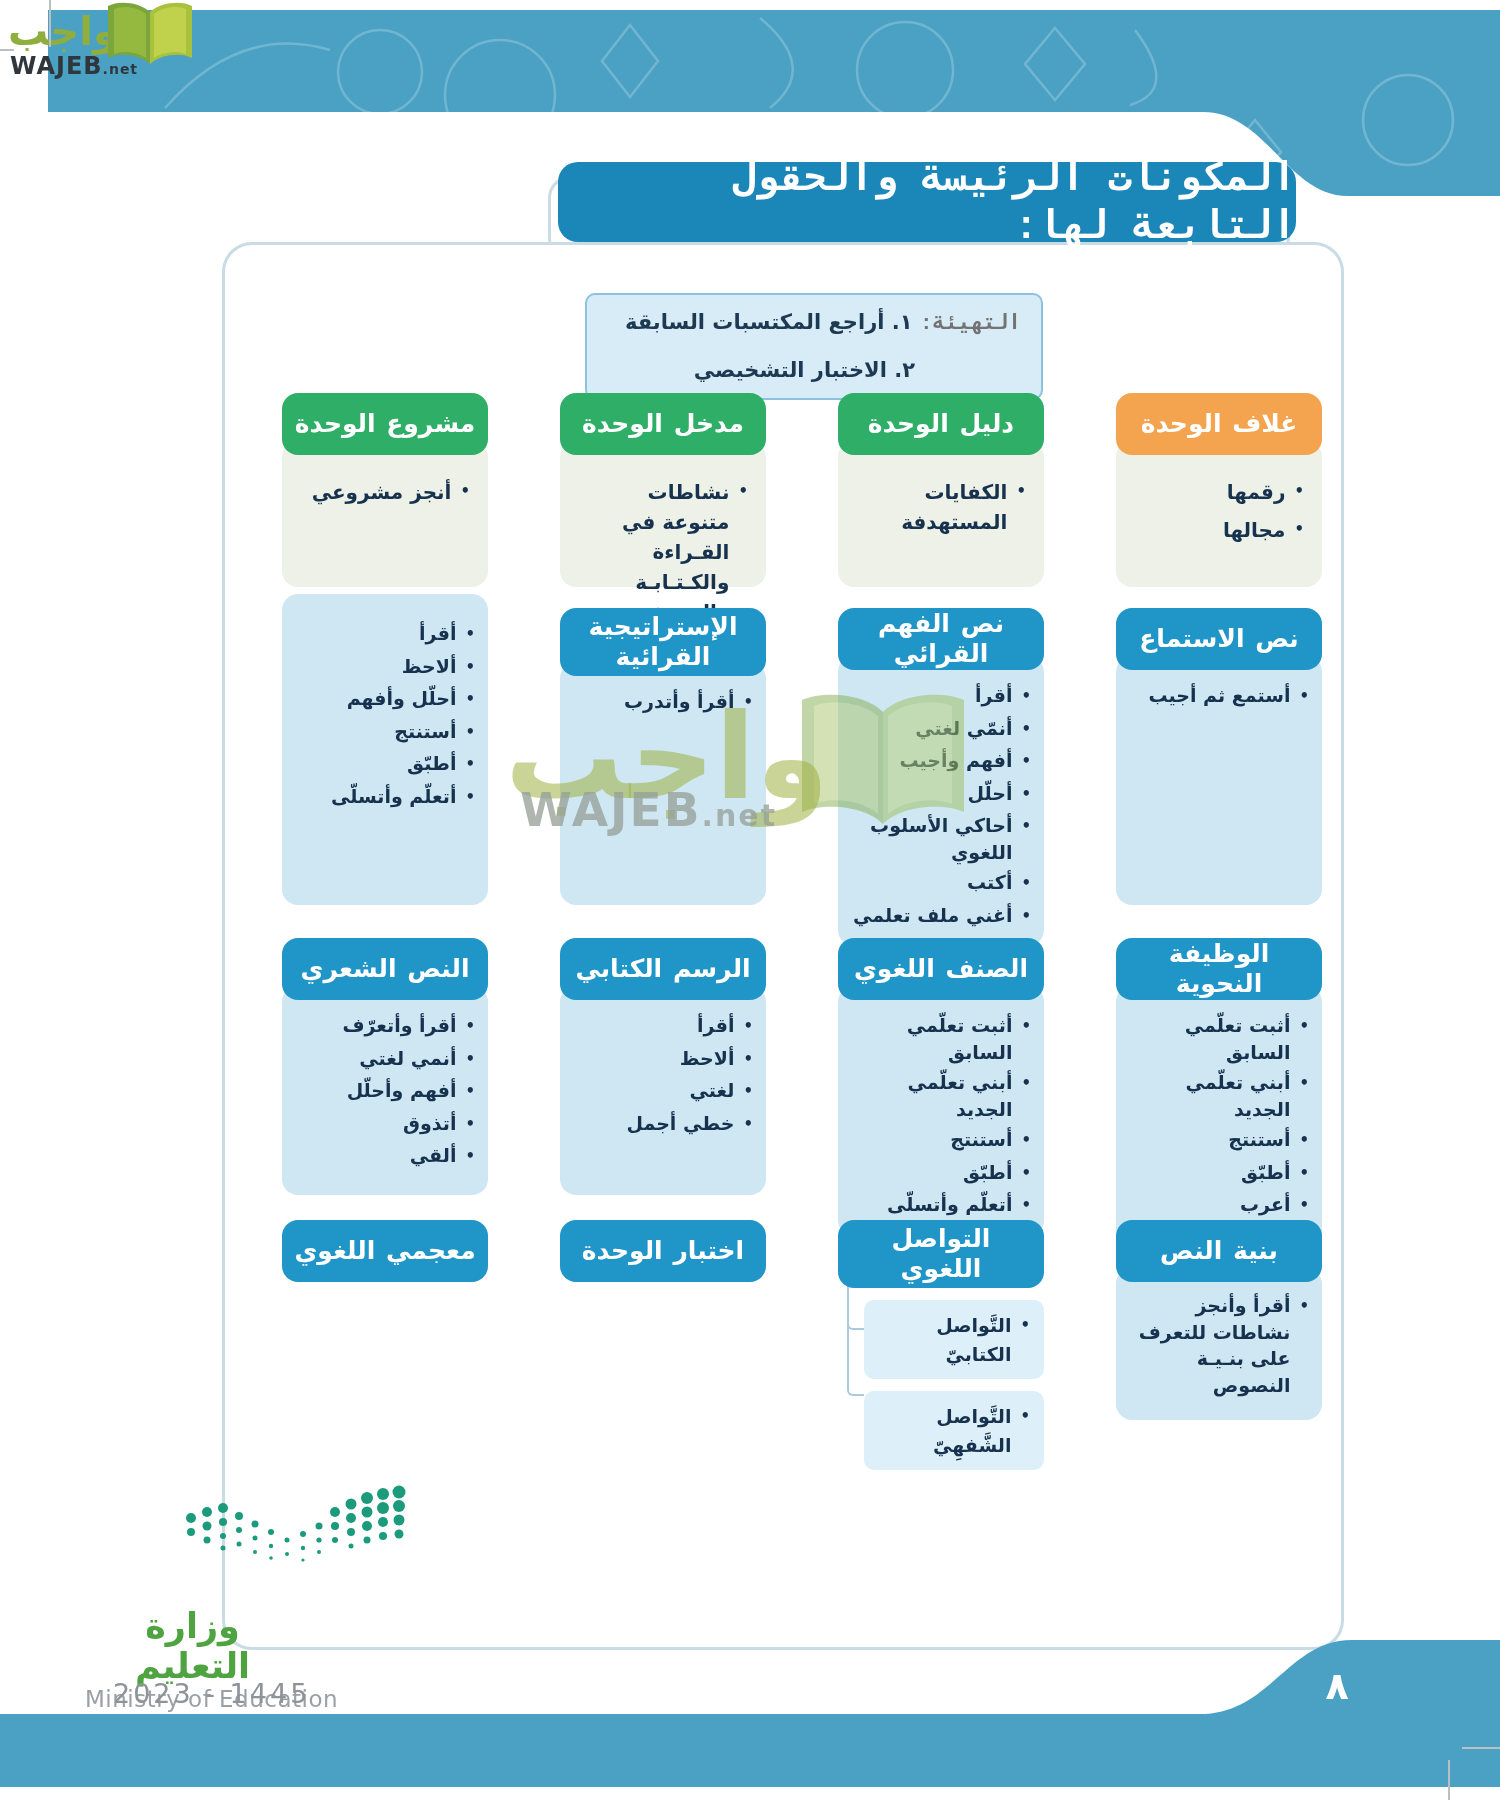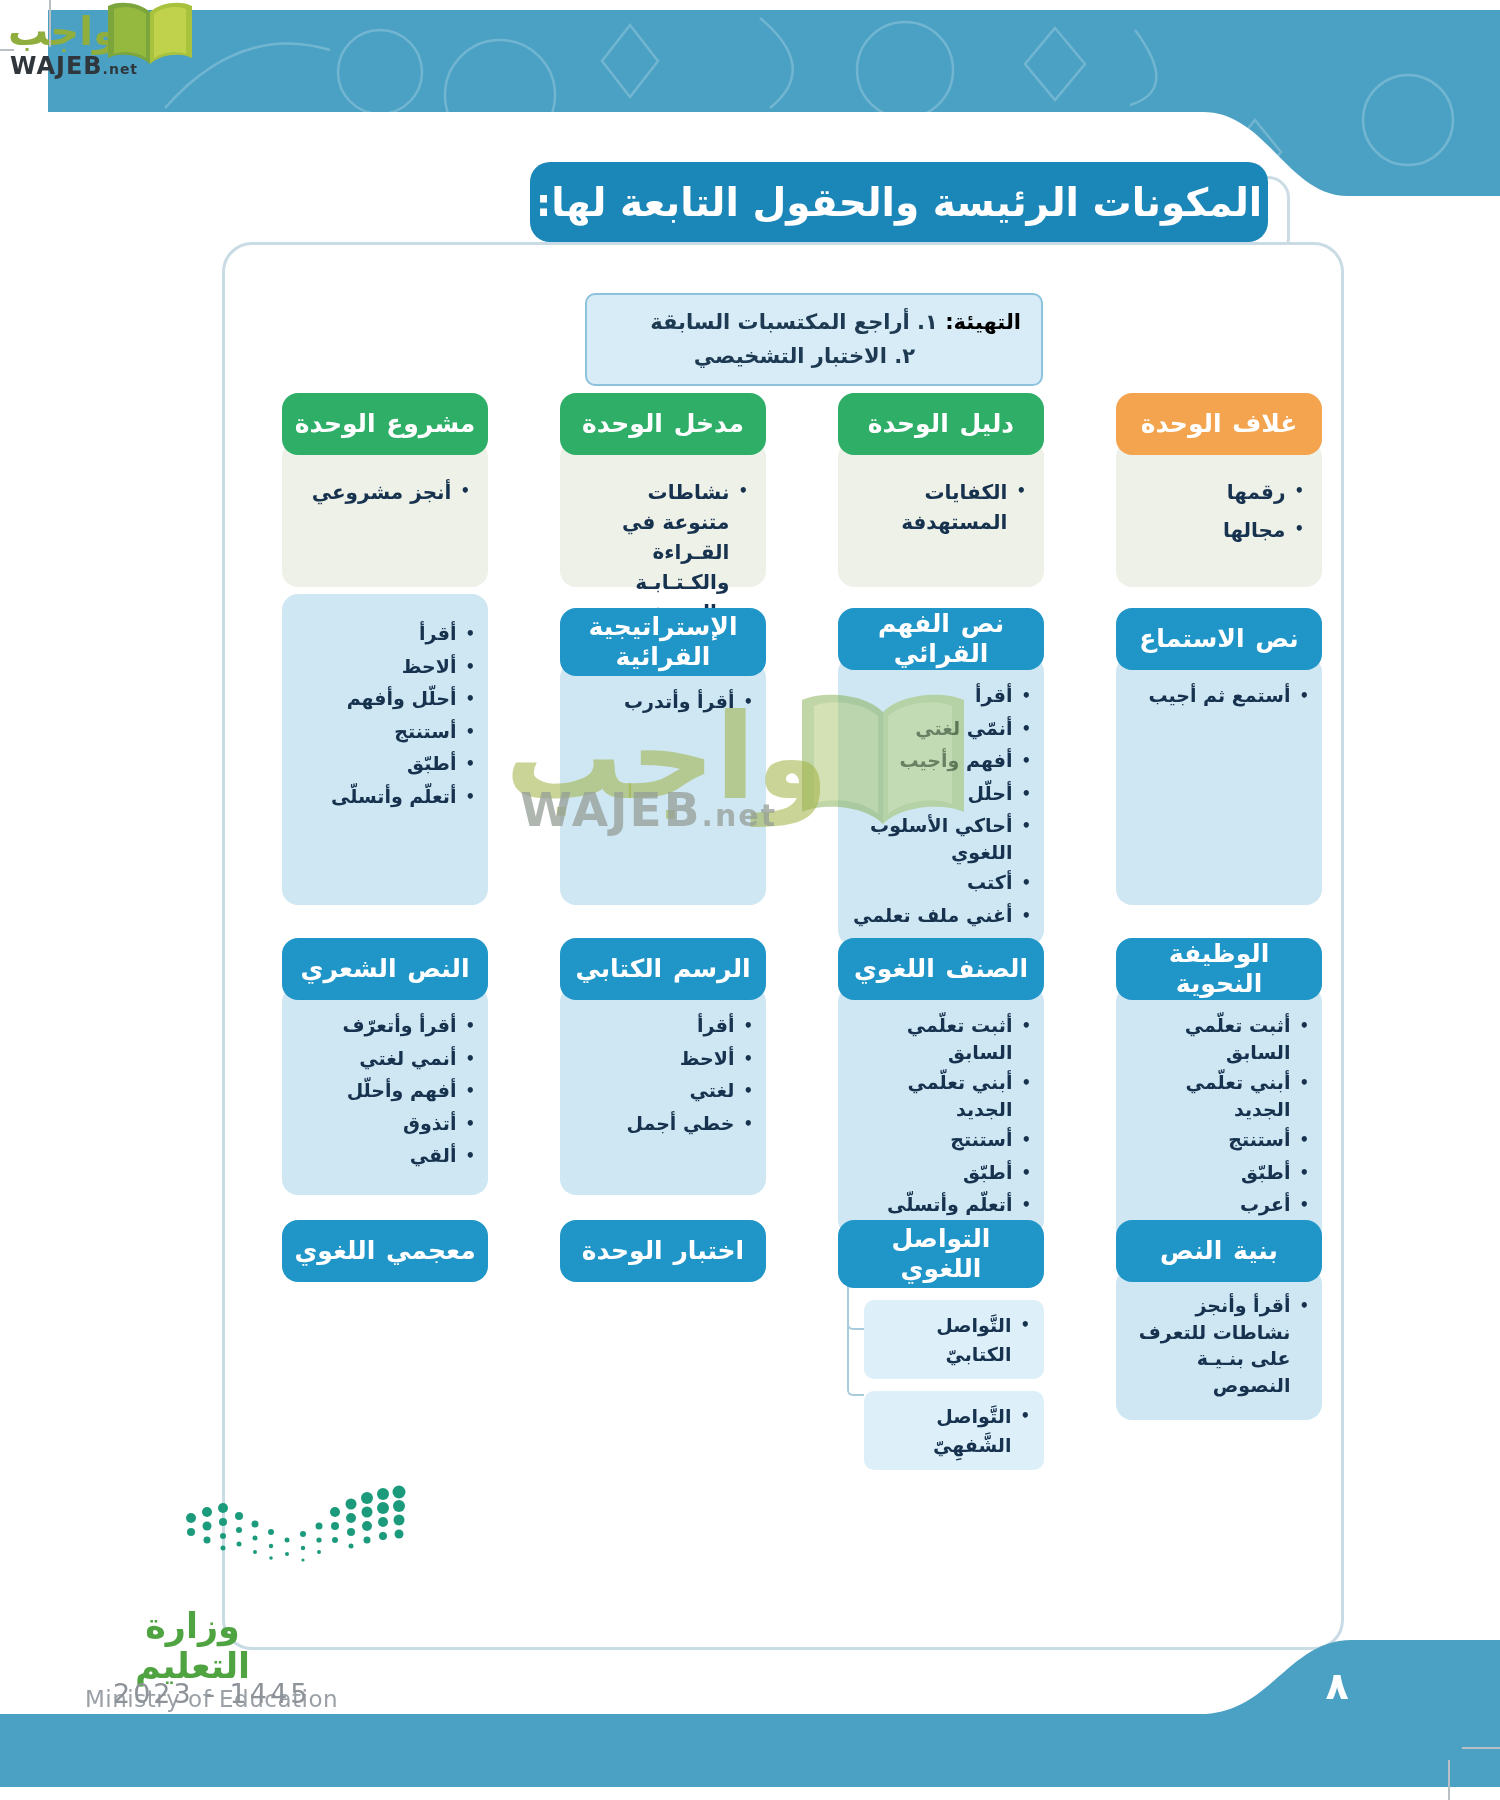--- a/index.html
+++ b/index.html
@@ -12,33 +12,33 @@
   
   .wlogo{position:absolute;left:0;top:0;width:230px;height:80px;z-index:6;}
   .wlogo .ar{position:absolute;left:8px;top:8px;font-size:40px;font-weight:bold;color:#8FAE3E;direction:rtl;}
   .wlogo .en{position:absolute;left:10px;top:52px;font-size:24px;font-weight:bold;color:#30373c;letter-spacing:1px;}
   .wlogo .en .tld{font-size:14px;}
   .wlogo svg{position:absolute;left:102px;top:0;}
 
   
   .title-shadow{position:absolute;left:548px;top:176px;width:736px;height:78px;
                 border:3px solid #CBDCE6;border-radius:22px;z-index:2;}
-  .title-box{position:absolute;left:530px;top:162px;width:738px;height:80px;border-radius:20px;
+  .title-box{position:absolute;left:558px;top:162px;width:738px;height:80px;border-radius:20px;
              z-index:3;display:flex;align-items:center;justify-content:center;direction:rtl;
-             color:#fff;font-size:39px;font-weight:bold;}
+             color:#fff;font-size:39px;font-weight:bold;font-family:Liberation Mono, monospace;}
 
   
   .container{position:absolute;left:222px;top:242px;width:1122px;height:1408px;
              border:3px solid #C9DBE4;border-radius:30px;background:#fff;z-index:2;box-sizing:border-box;}
 
   .intro{position:absolute;left:360px;top:48px;width:458px;box-sizing:border-box;
          background:#D8ECF7;border:2px solid #8CC2DC;border-radius:10px;direction:rtl;
          padding:12px 20px 12px 12px;color:#1d3a52;font-weight:600;font-size:21px;line-height:1.45;}
-  .intro .lbl{color:#000000;font-weight:bold;}
-  .intro .l2{padding-right:106px;margin-top:4px;}
+  .intro .lbl{color:#737373;font-weight:bold;font-family:Liberation Mono, monospace;}
+  .intro .l2{padding-right:106px;margin-top:16px;}
 
   
   .grid{position:absolute;left:25px;top:148px;width:1072px;}
   .grid-row{display:flex;direction:rtl;gap:40px;align-items:stretch;}
   .grid-row.r1{margin-bottom:21px;}
   .grid-row.r2{height:297px;margin-bottom:33px;}
   .grid-row.r3{height:257px;margin-bottom:25px;}
   .cell{width:238px;display:flex;flex-direction:column;box-sizing:border-box;margin-left:32px;}
   .hd{position:relative;z-index:2;min-height:62px;border-radius:16px;display:flex;align-items:center;
       justify-content:center;color:#fff;font-weight:bold;font-size:25px;text-align:center;

